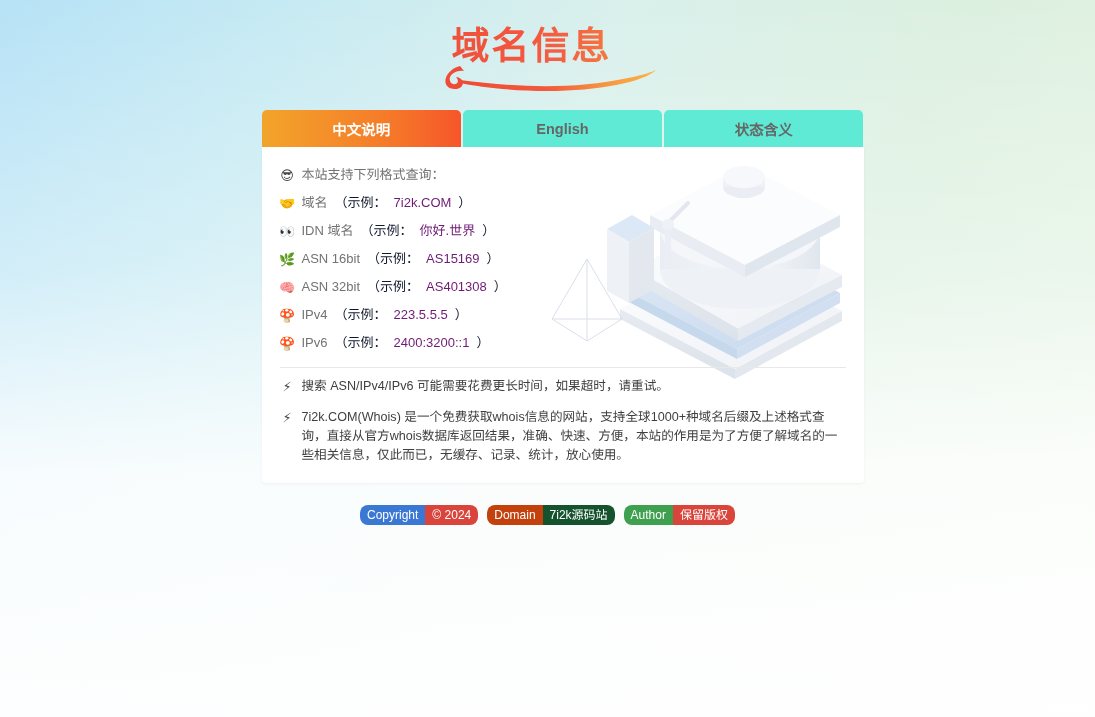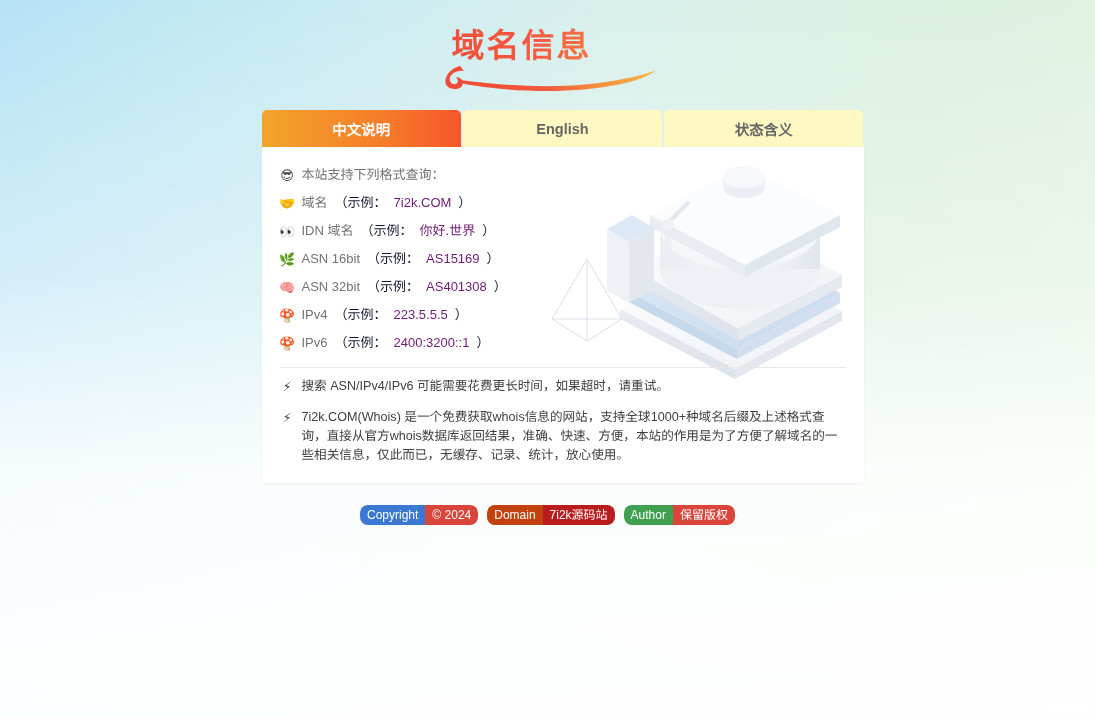--- a/index.html
+++ b/index.html
@@ -36,21 +36,21 @@
   .logo {
     position: relative;
     width: 220px;
     height: 74px;
   }
   .logo-text {
     position: absolute;
     top: 0;
     left: 14px;
     font-family: "DejaVu Sans", "Liberation Sans", sans-serif;
-    font-size: 33px;
+    font-size: 38px;
     font-weight: 700;
     letter-spacing: 2px;
     line-height: 56px;
     background: linear-gradient(100deg, #f0503c 0%, #f4553c 40%, #f56144 70%, #f47a3e 100%);
     -webkit-background-clip: text;
     background-clip: text;
     color: transparent;
     -webkit-text-fill-color: transparent;
     white-space: nowrap;
   }
@@ -112,21 +112,21 @@
   }
   .tab {
     flex: 1 1 0;
     height: 37px;
     display: flex;
     align-items: center;
     justify-content: center;
     font-size: 14.5px;
     font-weight: 700;
     color: #666;
-    background: #fef9c3;
+    background: #5eead4;
     border-radius: 5px 5px 0 0;
     cursor: pointer;
     user-select: none;
   }
   .tab.active {
     color: #ffffff;
     background: linear-gradient(90deg, #f2a42a 0%, #f4912a 30%, #f57b29 62%, #f6562a 100%);
   }
 
   
@@ -395,21 +395,21 @@
 
   <div class="footer">
 
     <div class="badge">
       <span style="background:#3a78d4">Copyright</span>
       <span style="background:#d9443b">© 2024</span>
     </div>
 
     <div class="badge">
       <span style="background:#c2410c">Domain</span>
-      <span style="background:#b91c1c">7i2k源码站</span>
+      <span style="background:#14532d">7i2k源码站</span>
     </div>
 
     <div class="badge">
       <span style="background:#3fa050">Author</span>
       <span style="background:#d9443b">保留版权</span>
     </div>
 
   </div>
 
 </div>

